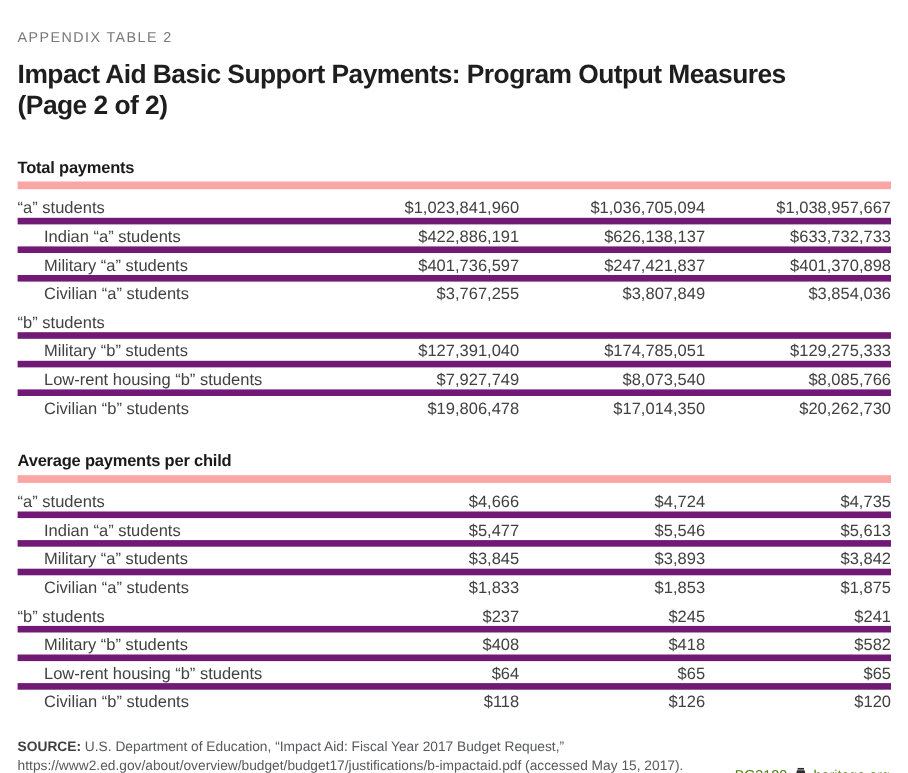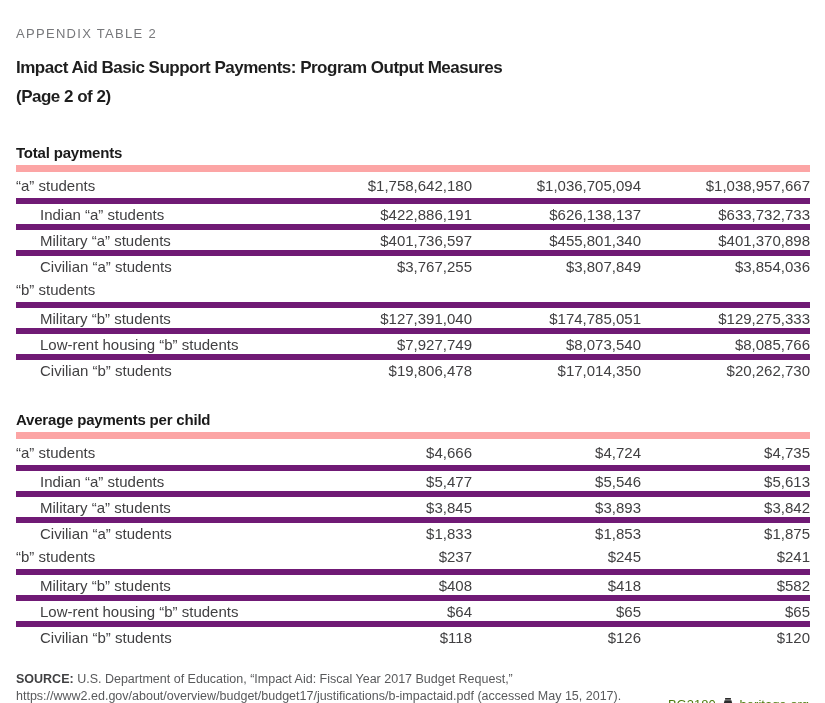--- a/index.html
+++ b/index.html
@@ -17,42 +17,42 @@
     padding: 8px 15px 0 16px;
     margin-top: 18px;
   }
   .eyebrow {
     font-size: 13px;
     letter-spacing: 1.3px;
     color: #77787b;
   }
   .title {
     margin: 12px 0 0 0;
-    font-size: 17px;
+    font-size: 24px;
     font-weight: bold;
     line-height: 29px;
     letter-spacing: -0.5px;
     color: #1e1e1e;
   }
   .title .tline { display: block; white-space: nowrap; }
 
   #tables { margin-top: 33px; }
   .tbl + .tbl { margin-top: 31px; }
   .tbl-header {
     margin: 0;
     font-size: 15px;
     font-weight: bold;
     color: #1a1a1a;
     letter-spacing: -0.2px;
     padding-bottom: 4px;
     border-bottom: 7px solid #fca5a5;
   }
   .row {
     display: flex;
-    align-items: center;
+    align-items: flex-end;
     height: 26px;
     font-size: 15px;
     color: #414042;
   }
   .group .row + .row { border-top: 6px solid #701a75; }
   .cell.label { flex: 1; white-space: nowrap; }
   .cell.label.indent { padding-left: 24px; }
   .cell.val { width: 169px; text-align: right; white-space: nowrap; }
   .cell.val.first { width: 155px; }
 
@@ -89,36 +89,36 @@
       <span class="tline">(Page 2 of 2)</span>
     </h1>
 
   <div id="tables">
   <section class="tbl">
     <h2 class="tbl-header">Total payments</h2>
     <div class="groups-wrap">
           <div class="group">
   <div class="row">
     <div class="cell label">“a” students</div>
-    <div class="cell val first">$1,758,642,180</div>
+    <div class="cell val first">$1,023,841,960</div>
     <div class="cell val">$1,036,705,094</div>
     <div class="cell val">$1,038,957,667</div>
   </div>
 
   <div class="row">
     <div class="cell label indent">Indian “a” students</div>
     <div class="cell val first">$422,886,191</div>
     <div class="cell val">$626,138,137</div>
     <div class="cell val">$633,732,733</div>
   </div>
 
   <div class="row">
     <div class="cell label indent">Military “a” students</div>
     <div class="cell val first">$401,736,597</div>
-    <div class="cell val">$455,801,340</div>
+    <div class="cell val">$247,421,837</div>
     <div class="cell val">$401,370,898</div>
   </div>
 
   <div class="row">
     <div class="cell label indent">Civilian “a” students</div>
     <div class="cell val first">$3,767,255</div>
     <div class="cell val">$3,807,849</div>
     <div class="cell val">$3,854,036</div>
   </div>
 </div>

